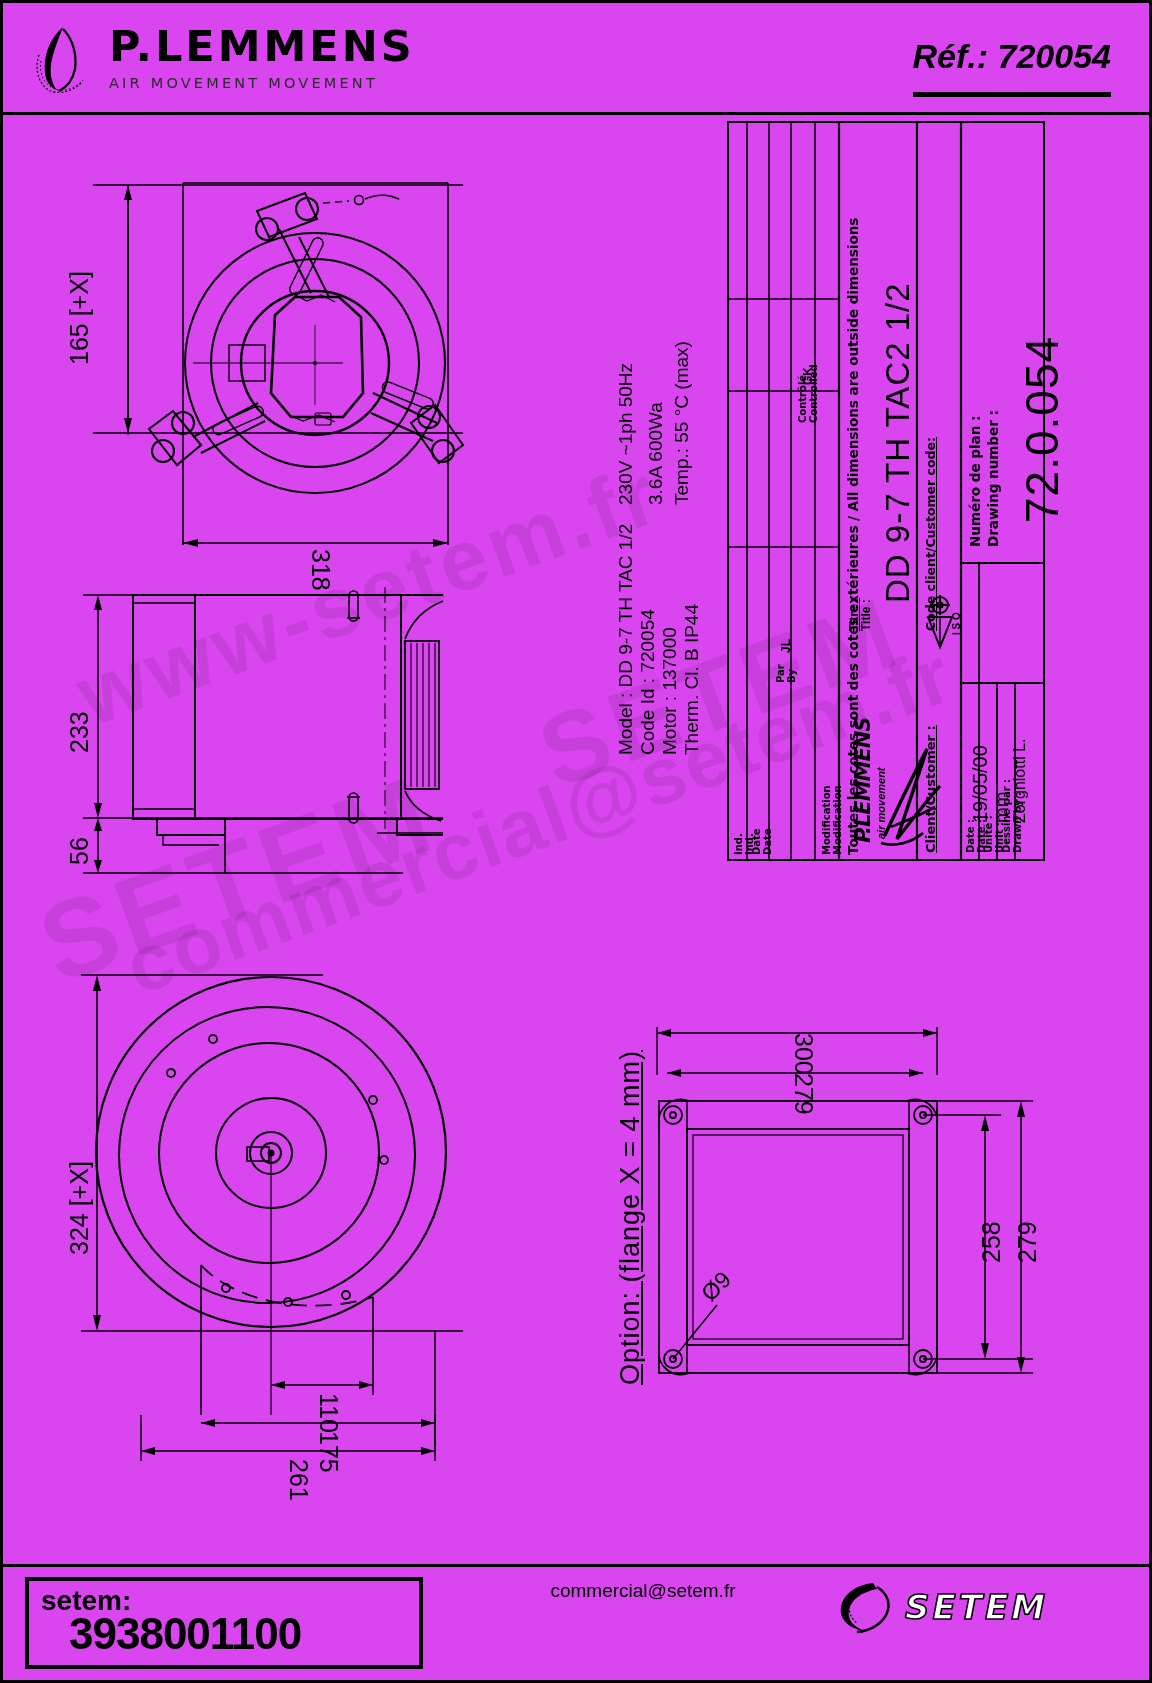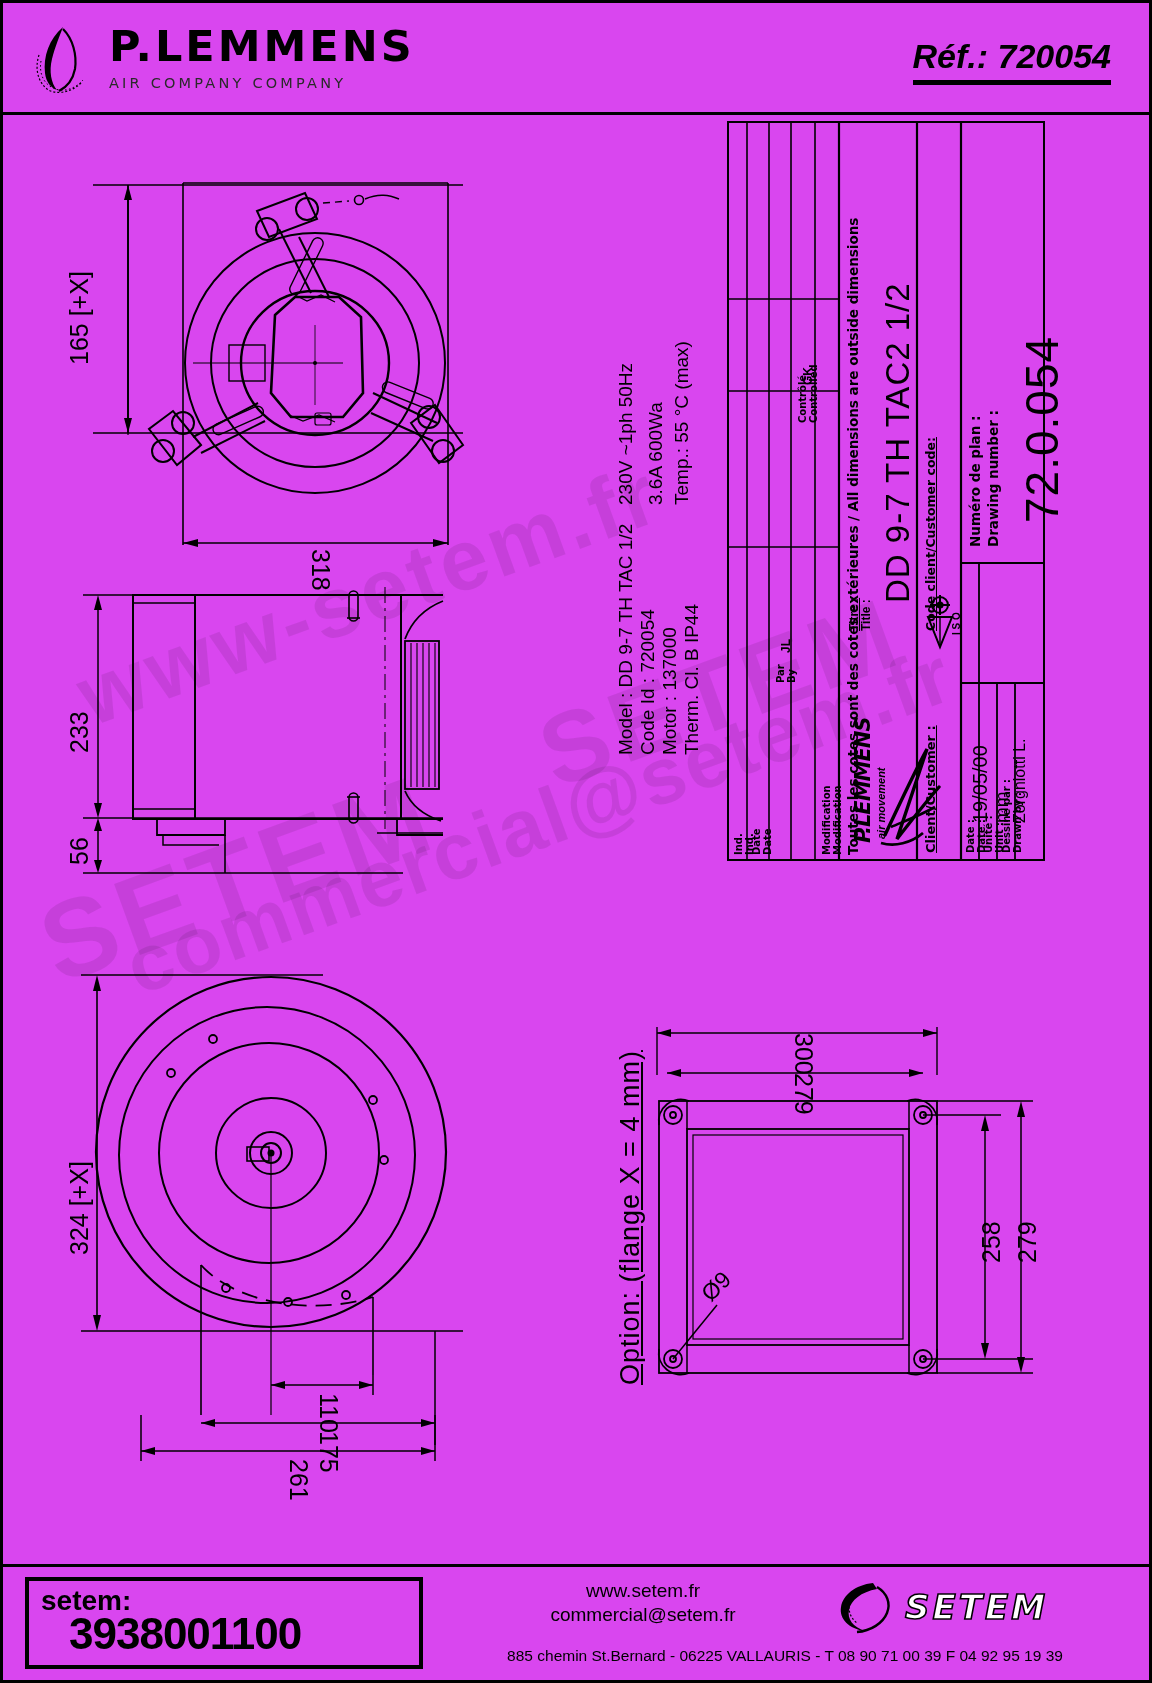--- a/index.html
+++ b/index.html
@@ -28,21 +28,21 @@
     font-size:43px; font-weight:bold; letter-spacing:3px; line-height:1;
     font-family:"DejaVu Sans", sans-serif;
   }
   #brand-tag{
     font-size:14.5px; letter-spacing:3.2px; margin-top:7px; color:#2a2a2a;
     font-family:"DejaVu Sans", sans-serif;
   }
   #ref-block{
     position:absolute; right:38px; top:34px;
     font-size:34px; font-style:italic; font-weight:bold;
-    border-bottom:5px solid #000; padding-bottom:4px;
+    border-bottom:5px solid #000; padding-bottom:16px;
     font-family:"Liberation Sans", sans-serif;
   }
   
   #drawing{
     position:absolute; left:0; top:112px; width:1152px; height:1455px;
   }
   .vrot{
     transform:rotate(-90deg);
     transform-origin:0 0;
     white-space:nowrap;
@@ -109,21 +109,21 @@
       <div id="logo-mark">
         <svg width="62" height="68" viewBox="0 0 62 68">
           <path d="M30 2 C16 14 10 32 12 48 C13 57 18 63 24 65 C18 58 16 46 19 34 C22 22 27 10 30 2 Z" fill="#000"></path>
           <path d="M30 4 C40 14 44 30 42 44 C40 54 34 62 26 66" fill="none" stroke="#000" stroke-width="2.2"></path>
           <path d="M6 30 C2 42 4 56 14 64 C22 70 38 68 48 58" fill="none" stroke="#000" stroke-width="1.2" stroke-dasharray="2 2"></path>
           <path d="M8 36 C6 48 10 58 20 63 C30 68 42 64 50 55" fill="none" stroke="#000" stroke-width="1" stroke-dasharray="1.5 2.5"></path>
         </svg>
       </div>
       <div id="logo-text">
         <div id="brand-name">P.LEMMENS</div>
-        <div id="brand-tag">AIR COMPANY COMPANY</div>
+        <div id="brand-tag">AIR MOVEMENT MOVEMENT</div>
       </div>
     </div>
     <div id="ref-block">Réf.: 720054</div>
   </div>
 
   <div id="drawing">
 
     <div class="wm" style="left:60px; top:430px; font-size:86px; transform:rotate(-20deg); letter-spacing:4px;">www-setem.fr</div>
     <div class="wm" style="left:530px; top:520px; font-size:100px; transform:rotate(-20deg); letter-spacing:6px;">SETEM</div>
     <div class="wm" style="left:100px; top:660px; font-size:80px; transform:rotate(-20deg); letter-spacing:2px;">commercial@setem.fr</div>
@@ -455,24 +455,22 @@
     </div>
 
   </div>
 
   <div id="footer">
     <div id="code-box">
       <div id="code-label">setem:</div>
       <div id="code-value">3938001100</div>
     </div>
     <div id="setem-info">
-      <div class="setem-web">www.setem.fr</div>
       <div class="setem-web">commercial@setem.fr</div>
     </div>
-    <div id="setem-addr">885 chemin St.Bernard  -  06225 VALLAURIS  -  T 08 90 71 00 39   F 04 92 95 19 39</div>
     <div id="setem-logo">
       <span style="margin-right:10px;">
         <svg width="62" height="56" viewBox="0 0 62 56">
           <path d="M40 4 C22 6 10 16 8 28 C6 40 16 50 32 52 C20 48 14 40 16 31 C18 21 28 13 44 10 Z" fill="#000"></path>
           <path d="M44 8 C54 14 58 24 54 34 C50 44 38 52 24 53" fill="none" stroke="#000" stroke-width="2.4"></path>
           <path d="M18 20 C14 28 16 38 24 44" fill="none" stroke="#000" stroke-width="1.2" stroke-dasharray="2 2"></path>
         </svg>
       </span>
       <span id="setem-word">SETEM</span>
     </div>

